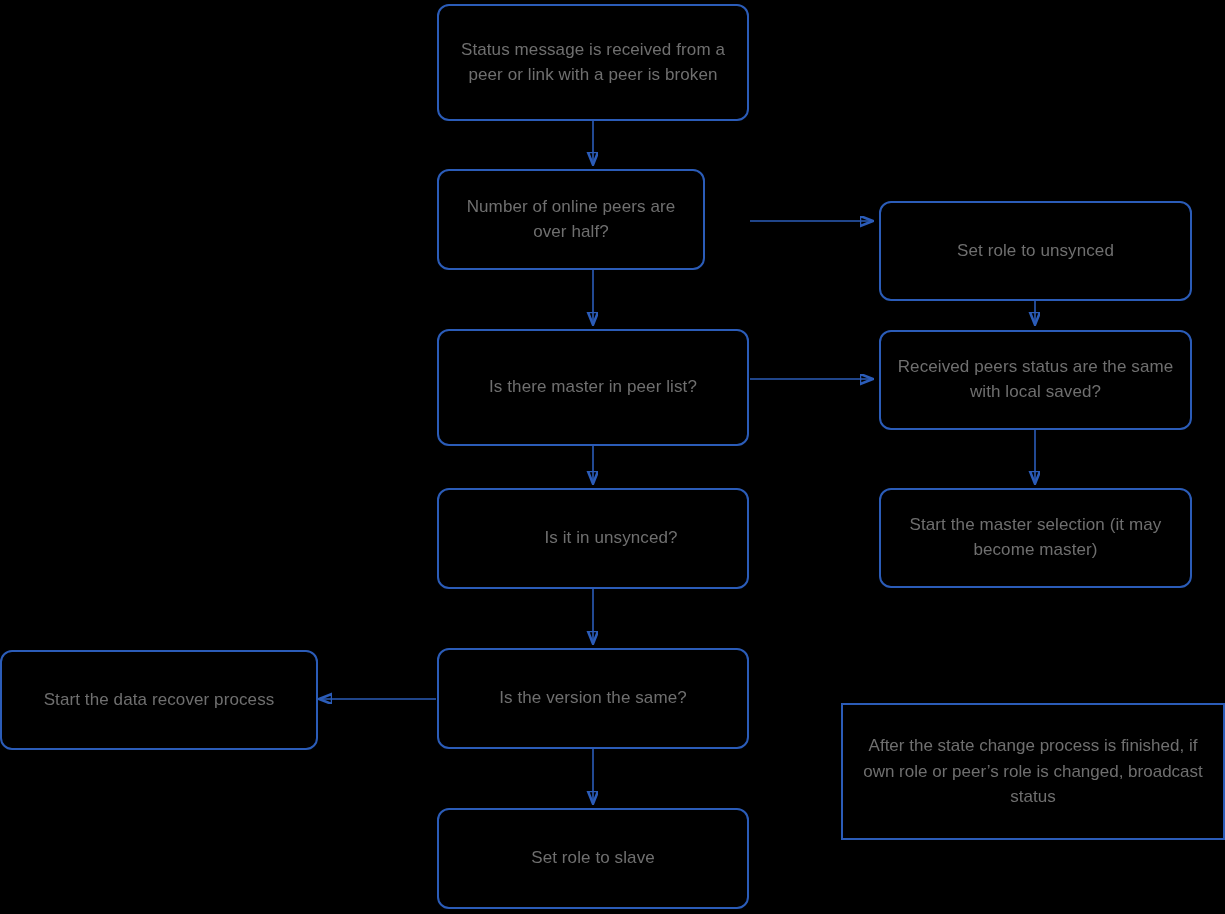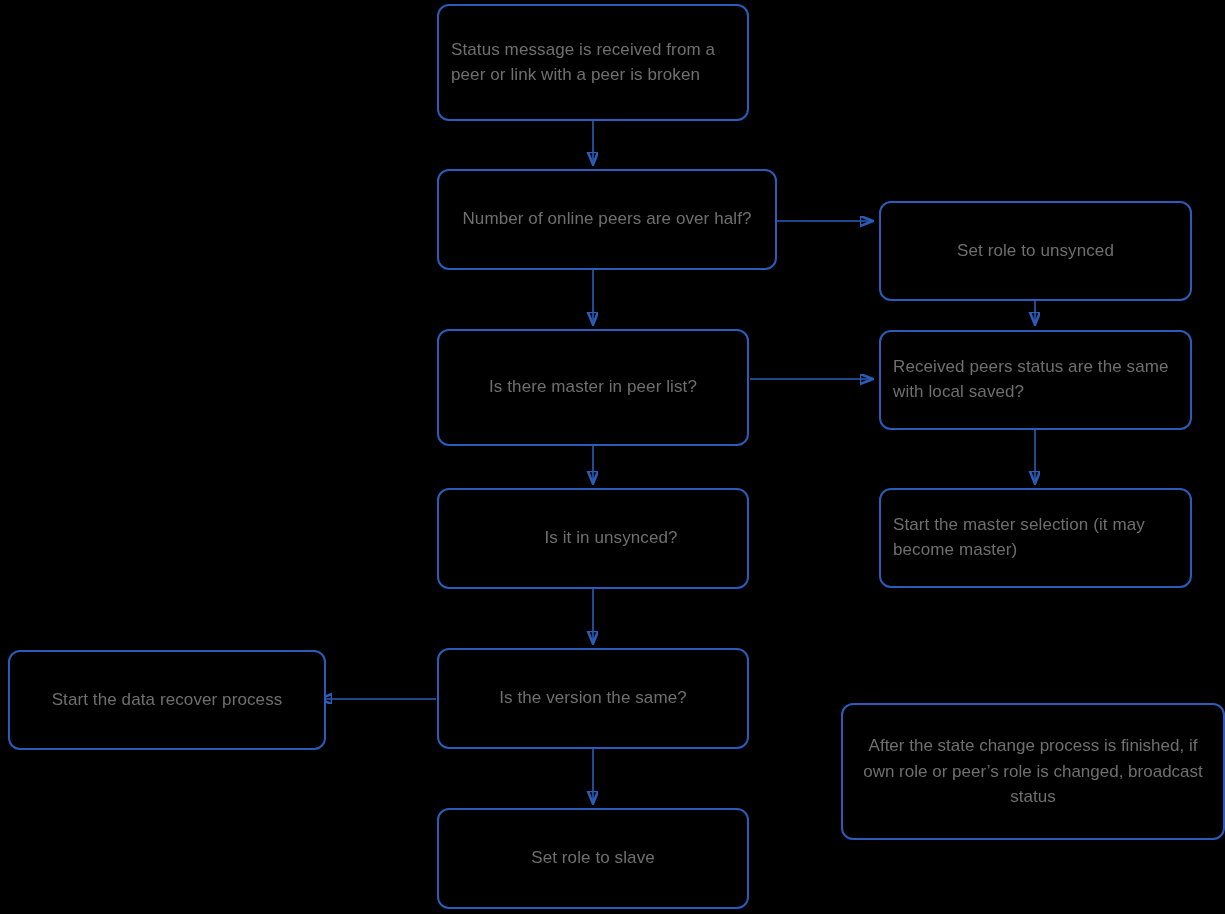--- a/index.html
+++ b/index.html
@@ -18,30 +18,31 @@
   .node {
     position: absolute;
     box-sizing: border-box;
     border: 2px solid #2b5cb8;
     border-radius: 12px;
     background: #000000;
     color: #6f6f6f;
     display: flex;
     align-items: center;
     justify-content: center;
+    text-align: center;
     font-size: 17px;
     line-height: 1.45;
     padding: 6px 12px;
     letter-spacing: 0.1px;
   }
   .note {
     position: absolute;
     box-sizing: border-box;
     border: 2px solid #2b5cb8;
-    border-radius: 12px;
+    border-radius: 0;
     background: #000000;
     color: #6f6f6f;
     display: flex;
     align-items: center;
     justify-content: center;
     text-align: center;
     font-size: 17px;
     line-height: 1.5;
     padding: 6px 14px;
   }
@@ -85,21 +86,21 @@
 
     <line x1="1035" y1="430" x2="1035" y2="483" marker-end="url(#arrow)"></line>
 
     <line x1="436" y1="699" x2="320" y2="699" marker-end="url(#arrow)"></line>
   </svg>
 
   <div class="node" style="left:437px; top:4px; width:312px; height:117px;">
     <span>Status message is received from a peer or link with a peer is broken</span>
   </div>
 
-  <div class="node" style="left:437px; top:169px; width:340px; height:101px;">
+  <div class="node" style="left:437px; top:169px; width:268px; height:101px;">
     <span>Number of online peers are over half?</span>
   </div>
 
   <div class="node" style="left:437px; top:329px; width:312px; height:117px;">
     <span>Is there master in peer list?</span>
   </div>
 
   <div class="node" style="left:437px; top:488px; width:312px; height:101px;padding-left:48px;">
     <span>Is it in unsynced?</span>
   </div>
@@ -117,21 +118,21 @@
   </div>
 
   <div class="node" style="left:879px; top:330px; width:313px; height:100px;">
     <span>Received peers status are the same with local saved?</span>
   </div>
 
   <div class="node" style="left:879px; top:488px; width:313px; height:100px;">
     <span>Start the master selection (it may become master)</span>
   </div>
 
-  <div class="node" style="left:8px; top:650px; width:318px; height:100px;">
+  <div class="node" style="left:0px; top:650px; width:318px; height:100px;">
     <span>Start the data recover process</span>
   </div>
 
   <div class="note" style="left:841px; top:703px; width:384px; height:137px;">
     <span>After the state change process is finished, if own role or peer’s role is changed, broadcast status</span>
   </div>
 
 </div>
 
 </body></html>

